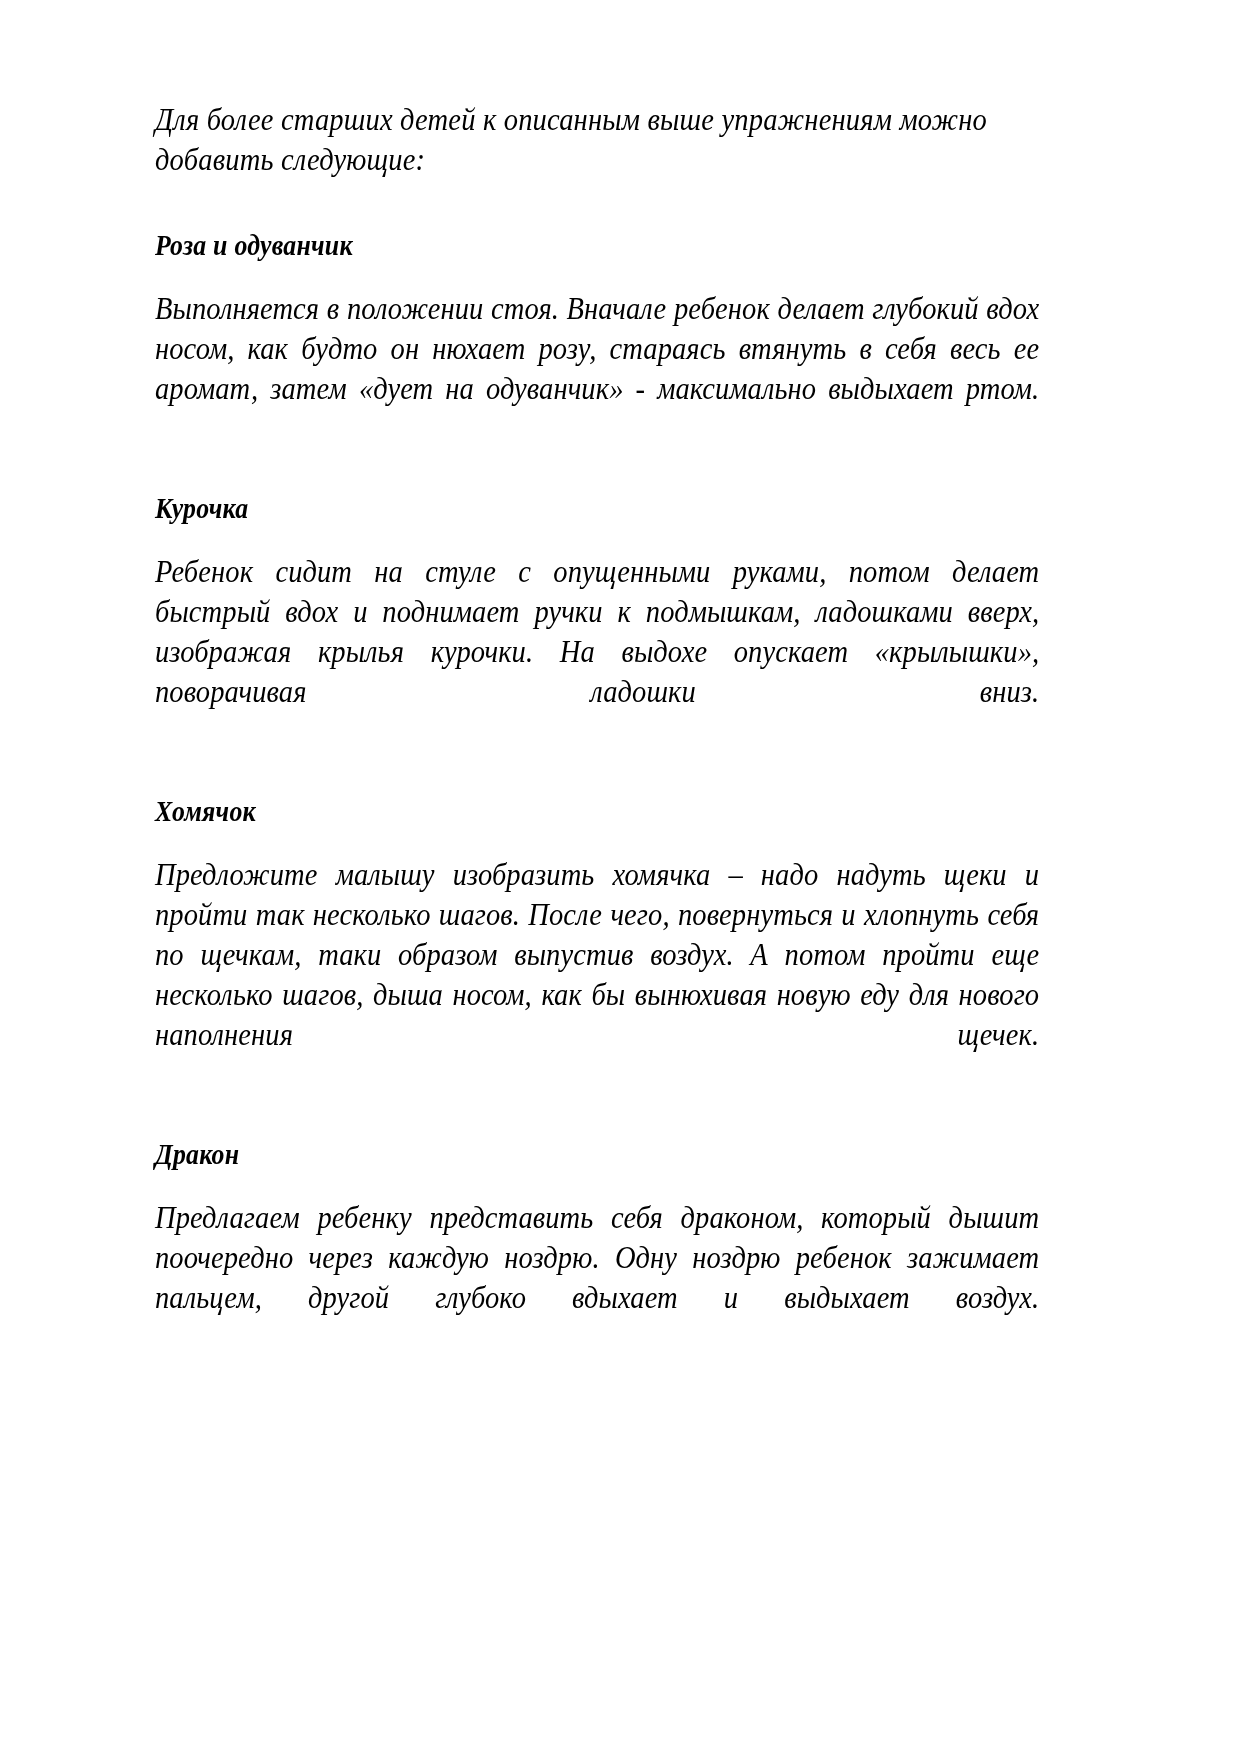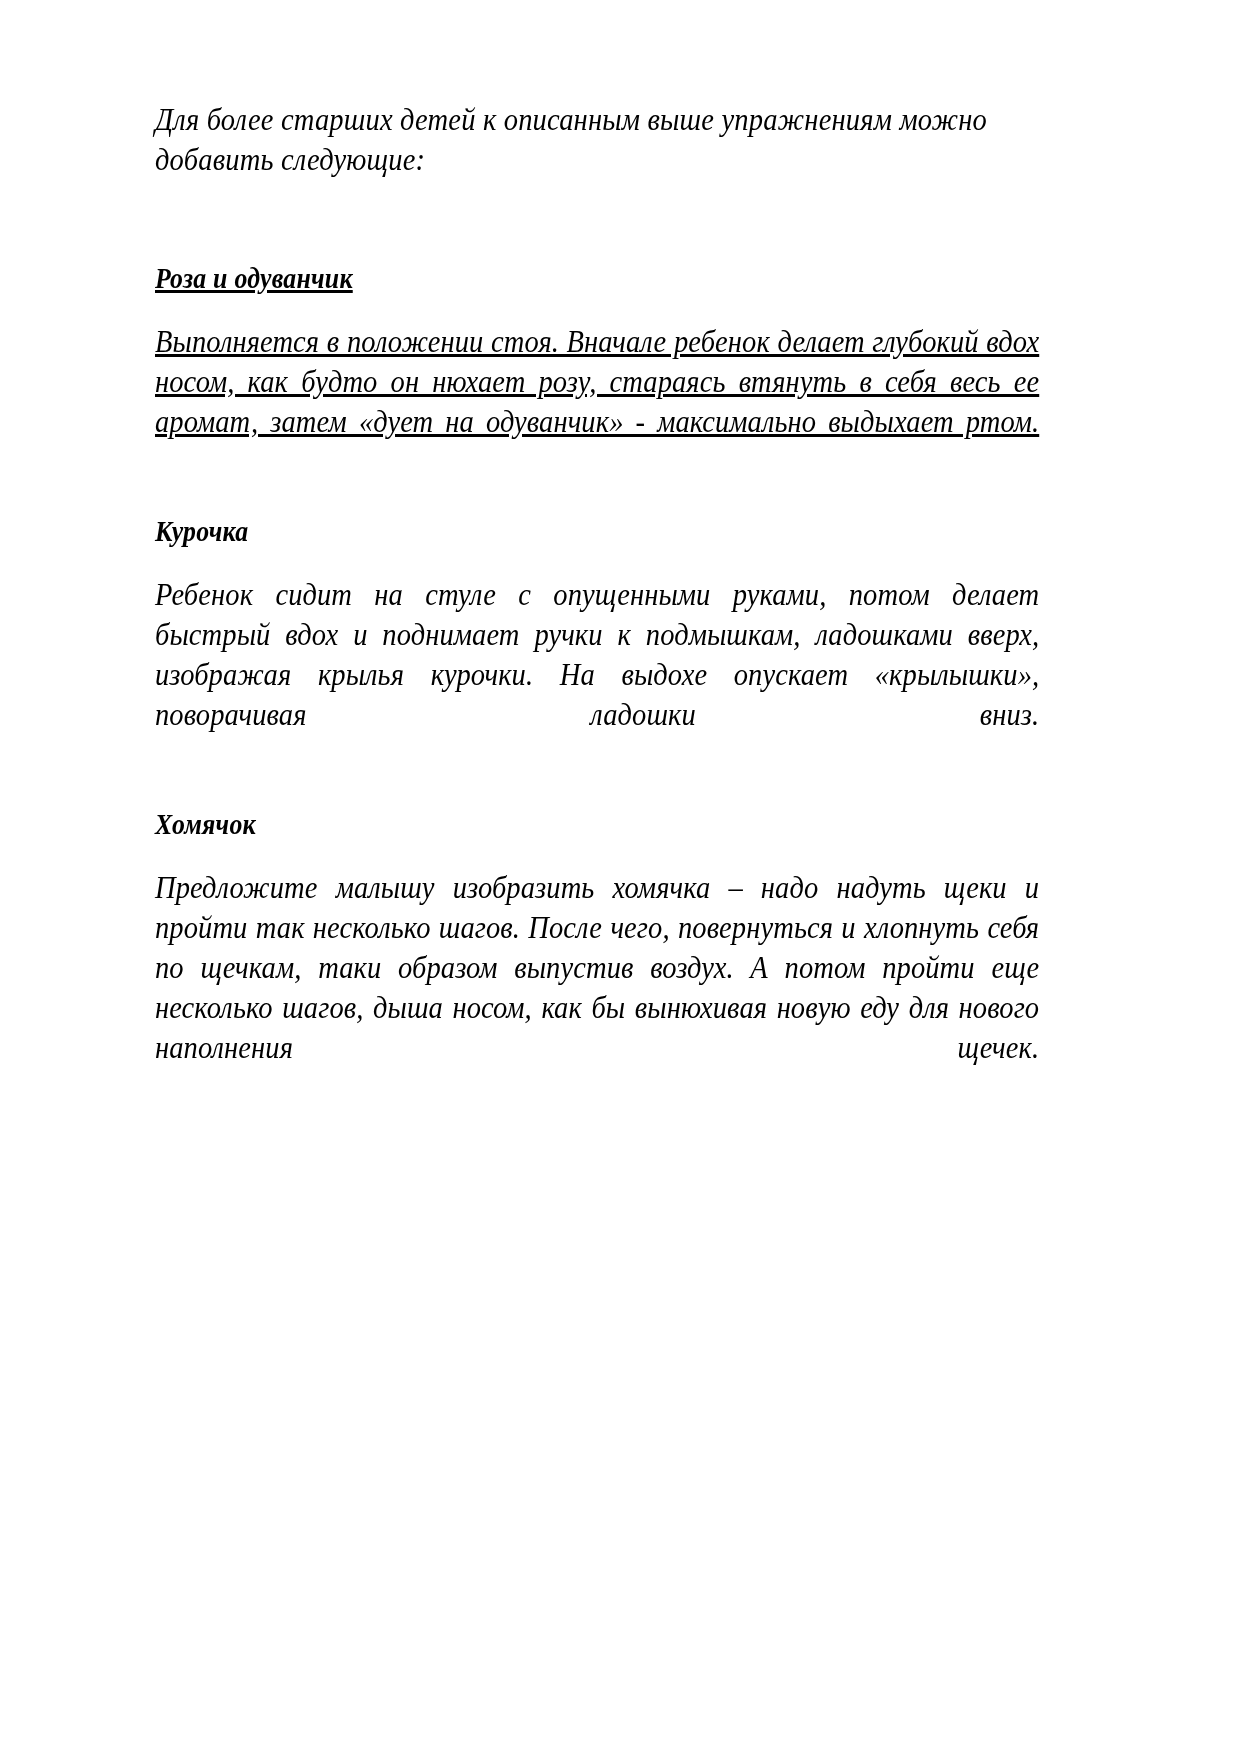--- a/index.html
+++ b/index.html
@@ -29,22 +29,22 @@
     text-align: left;
     letter-spacing: 0.2px;
     margin: 0 0 0 0;
     transform: scaleX(0.92);
     transform-origin: left top;
     width: 108%;
   }
   .section {
     margin-top: 0;
   }
-  .section-gap-first { margin-top: 80px; text-decoration: underline; }
-  .section-gap { margin-top: 32px; }
+  .section-gap-first { margin-top: 47px; }
+  .section-gap { margin-top: 42px; }
 
   h2.heading {
     font-family: "Liberation Serif", "DejaVu Serif", serif;
     font-style: italic;
     font-weight: bold;
     font-size: 30px;
     line-height: 1.2;
     color: #000000;
     margin: 0 0 26px 0;
     letter-spacing: 0.3px;
@@ -91,15 +91,19 @@
       <h2 class="heading">Курочка</h2>
       <p class="body-text">Ребенок сидит на стуле с опущенными руками, потом делает быстрый вдох и поднимает ручки к подмышкам, ладошками вверх, изображая крылья курочки. На выдохе опускает «крылышки», поворачивая ладошки вниз.</p>
     </div>
 
     <div class="section section-gap">
       <h2 class="heading">Хомячок</h2>
       <p class="body-text">Предложите малышу изобразить хомячка – надо надуть щеки и пройти так несколько шагов. После чего, повернуться и хлопнуть себя по щечкам, таки образом выпустив воздух. А потом пройти еще несколько шагов, дыша носом, как бы вынюхивая новую еду для нового наполнения щечек.</p>
     </div>
 
 
+    <div class="section section-gap">
+      <h2 class="heading">Дракон</h2>
+      <p class="body-text">Предлагаем ребенку представить себя драконом, который дышит поочередно через каждую ноздрю. Одну ноздрю ребенок зажимает пальцем, другой глубоко вдыхает и выдыхает воздух.</p>
+    </div>
 
   </div>
 </div>
 
 </body></html>

